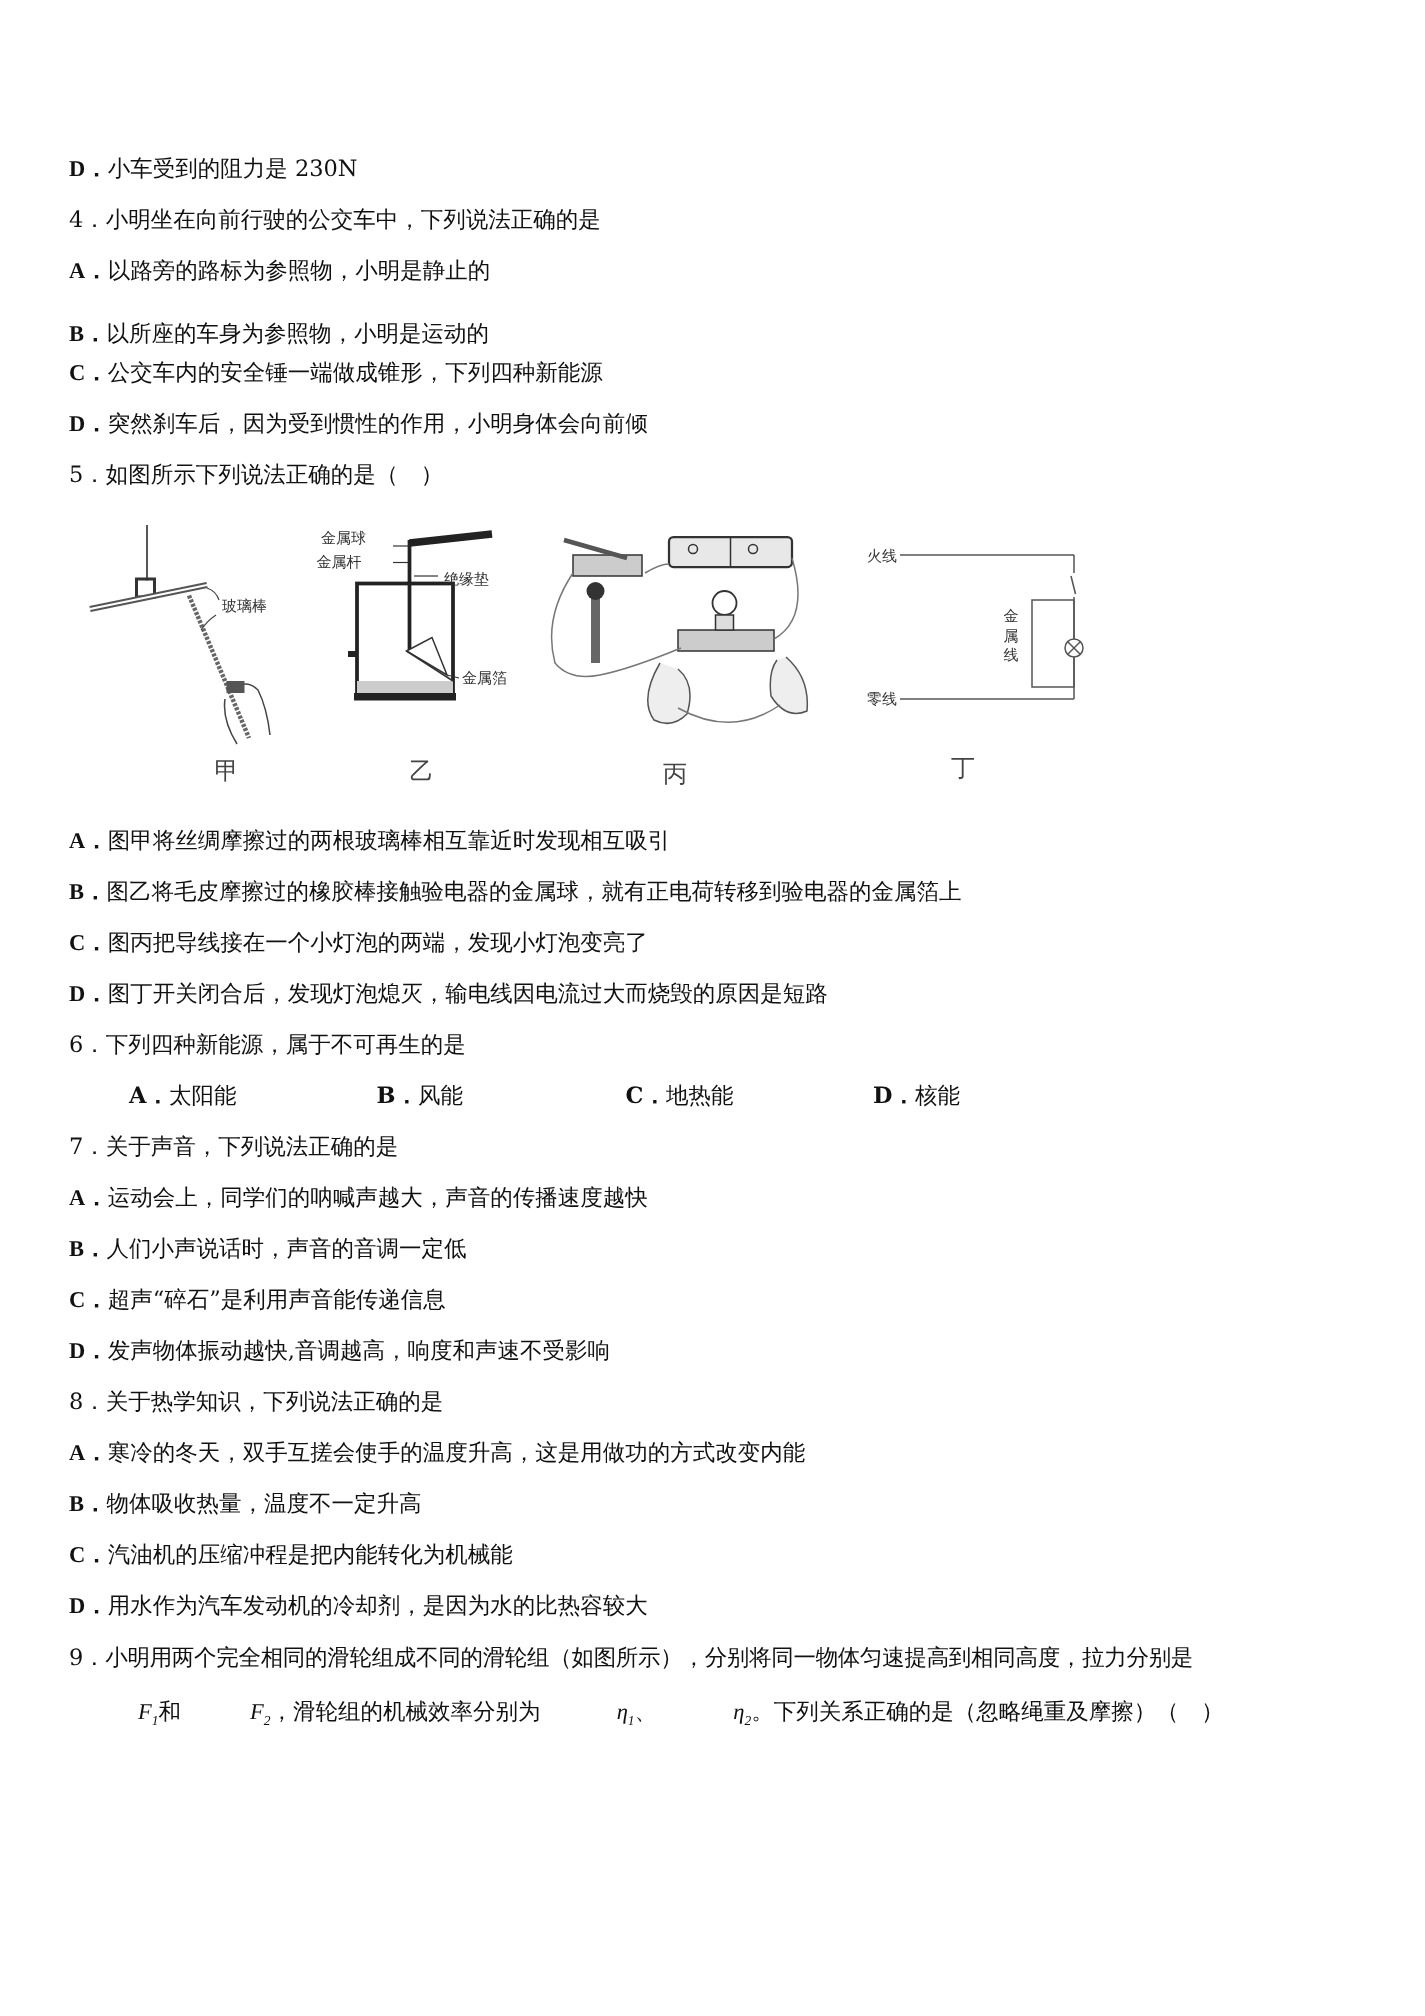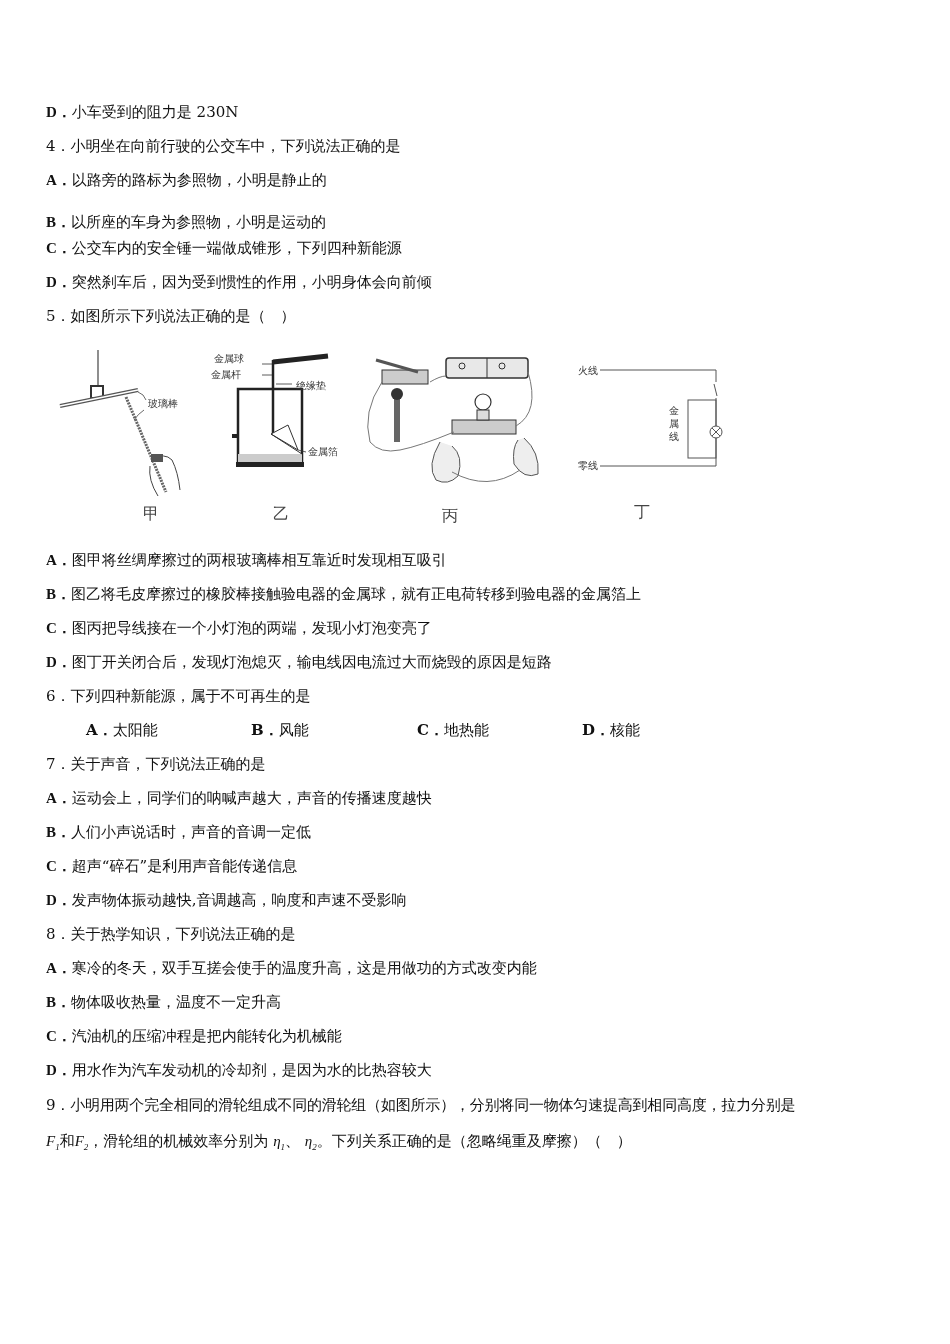--- a/index.html
+++ b/index.html
@@ -6,21 +6,21 @@
   body { width: 950px; height: 1344px; position: relative; overflow: hidden;
          font-family: "DejaVu Serif", "Liberation Serif", serif; color: #111; }
   .line { position: absolute; left: 46px; font-size: 15px; line-height: 20px; white-space: nowrap; }
   .line b { font-family: "Liberation Serif", serif; font-weight: bold; }
   .opt-row { position: absolute; left: 46px; font-size: 15px; line-height: 20px; margin-left: 40px; }
   .opt-row span.o { position: absolute; white-space: nowrap; }
   .figure { position: absolute; left: 46px; top: 342px; width: 700px; height: 190px; }
   .fig-cap { position: absolute; font-size: 16px; color: #444; font-family: "DejaVu Serif", serif; }
   .fig-lbl { position: absolute; font-size: 10px; color: #333; white-space: nowrap; }
   svg { position: absolute; overflow: visible; }
-  i.var { font-family: "Liberation Serif", serif; }
+  i.var { font-family: "Liberation Serif", serif; margin-left: 46px; }
   sub { font-size: 9px; }
 </style>
 </head>
 <body>
 
 <div class="line" style="top:102px"><b>D．</b><span>小车受到的阻力是 230N</span></div>
 <div class="line" style="top:136px"><span>4．</span><span>小明坐在向前行驶的公交车中，下列说法正确的是</span></div>
 <div class="line" style="top:170px"><b>A．</b><span>以路旁的路标为参照物，小明是静止的</span></div>
 <div class="line" style="top:212px"><b>B．</b><span>以所座的车身为参照物，小明是运动的</span></div>
 <div class="line" style="top:238px"><b>C．</b><span>公交车内的安全锤一端做成锥形，下列四种新能源</span></div>

